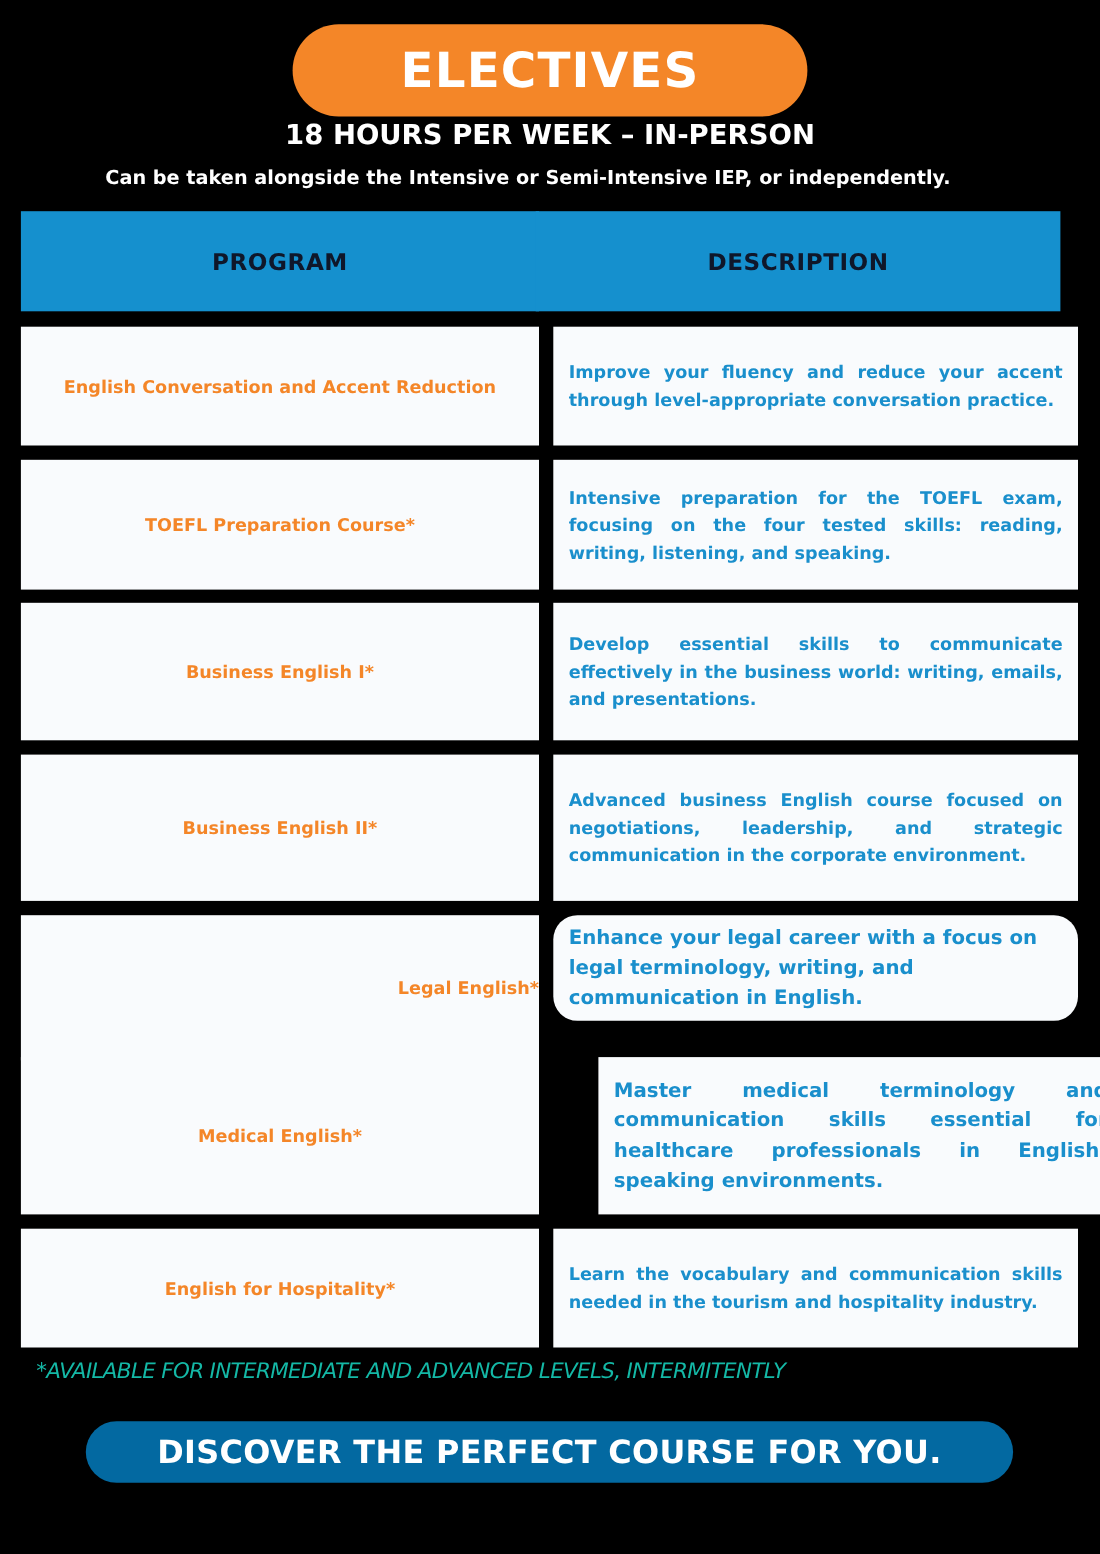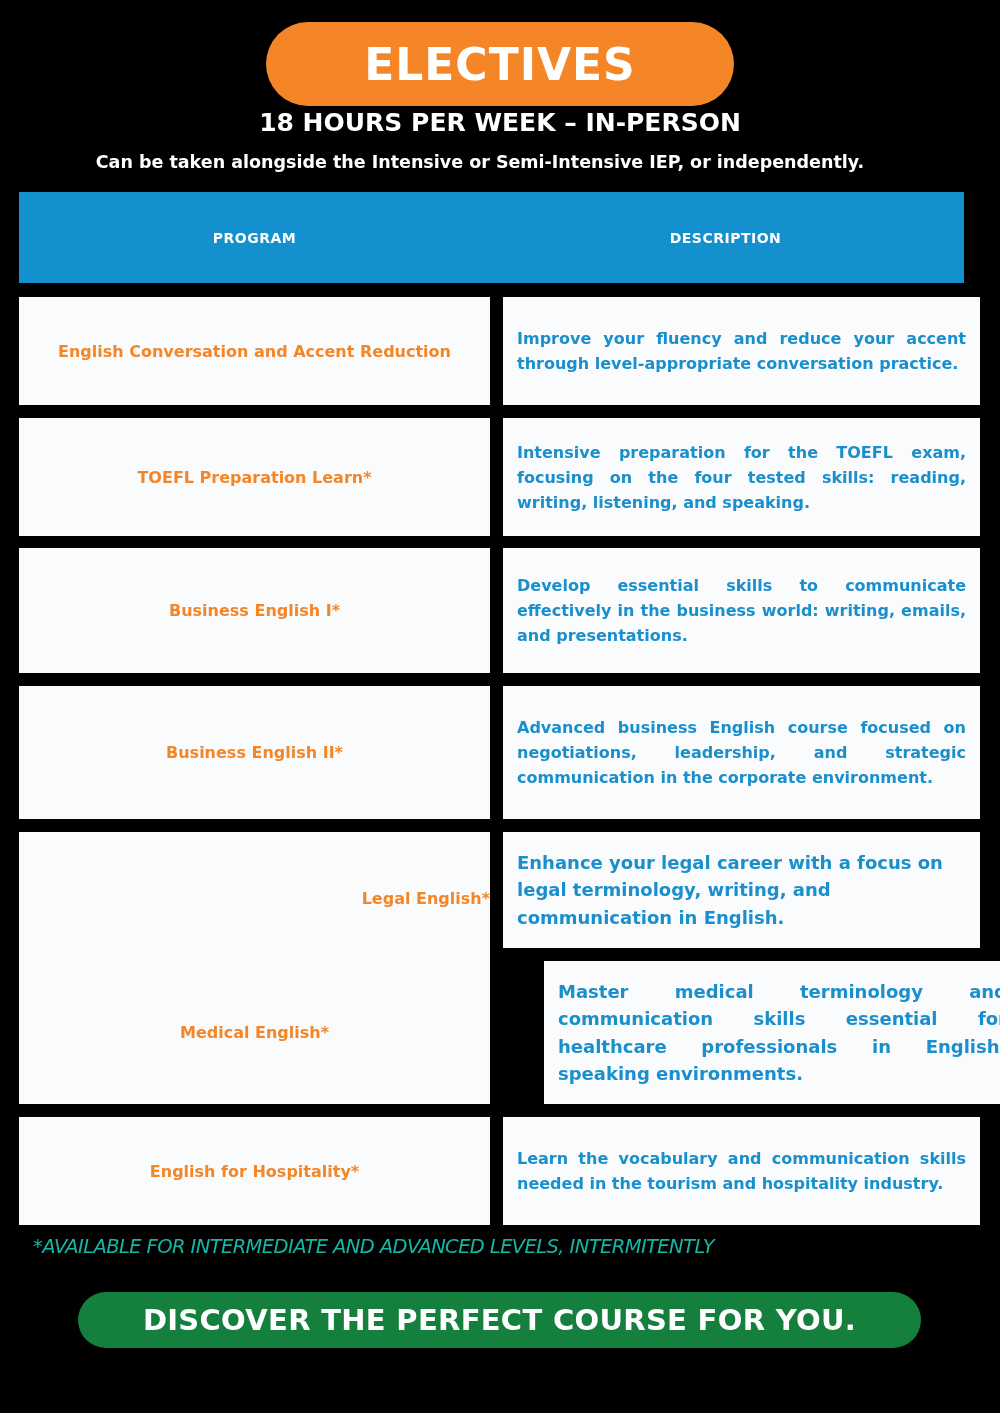--- a/index.html
+++ b/index.html
@@ -18,21 +18,21 @@
     position: absolute; left: 0; top: 108px; width: 1000px; text-align: center;
     color: #ffffff; font-weight: bold; font-size: 25px; letter-spacing: 0px;
   }
   .tagline {
     position: absolute; left: 0; top: 152px; width: 960px; text-align: center;
     color: #ffffff; font-weight: bold; font-size: 17.5px;
   }
   .hdr {
     position: absolute; top: 192px; height: 91px; background: #1590CE;
     display: flex; align-items: center; justify-content: center;
-    color: #ffffff; font-weight: bold; font-size: 14px; letter-spacing: 0.5px;
+    color: #0f172a; font-weight: bold; font-size: 21px; letter-spacing: 0.5px;
   }
   .hdr.left { left: 19px; width: 471px; }
   .hdr.right { left: 487px; width: 477px; }
   .cell {
     position: absolute; background: #F9FBFD; box-sizing: border-box;
     display: flex; align-items: center;
   }
   .cell.prog { left: 19px; width: 471px; justify-content: center; }
   .cell.desc { left: 503px; width: 477px; padding: 0 14px; }
   .prog-text {
@@ -43,21 +43,21 @@
     text-align: justify; text-align-last: left; width: 100%;
   }
   .desc-text.big { font-size: 18px; line-height: 27.5px; }
   .desc-text.left { text-align: left; }
   .footnote {
     position: absolute; left: 33px; top: 1235px;
     color: #14b8a6; font-style: italic; font-size: 19.5px; letter-spacing: -0.6px;
   }
   .cta-pill {
     position: absolute; left: 78px; top: 1292px; width: 843px; height: 56px;
-    background: #15803d; border-radius: 28px;
+    background: #0369a1; border-radius: 28px;
     display: flex; align-items: center; justify-content: center;
     color: #ffffff; font-weight: bold; font-size: 29px; letter-spacing: 0.3px;
   }
 </style>
 </head>
 <body>
 
 <div class="title-pill">
   <span>ELECTIVES</span>
 </div>
@@ -72,21 +72,21 @@
 </div>
 
 <div class="cell prog" style="top:297px;height:108px;">
   <span class="prog-text">English Conversation and Accent Reduction</span>
 </div>
 <div class="cell desc" style="top:297px;height:108px;">
   <div class="desc-text">Improve your fluency and reduce your accent through level-appropriate conversation practice.</div>
 </div>
 
 <div class="cell prog" style="top:418px;height:118px;">
-  <span class="prog-text">TOEFL Preparation Learn*</span>
+  <span class="prog-text">TOEFL Preparation Course*</span>
 </div>
 <div class="cell desc" style="top:418px;height:118px;">
   <div class="desc-text">Intensive preparation for the TOEFL exam, focusing on the four tested skills: reading, writing, listening, and speaking.</div>
 </div>
 
 <div class="cell prog" style="top:548px;height:125px;">
   <span class="prog-text">Business English I*</span>
 </div>
 <div class="cell desc" style="top:548px;height:125px;">
   <div class="desc-text">Develop essential skills to communicate effectively in the business world: writing, emails, and presentations.</div>
@@ -95,21 +95,21 @@
 <div class="cell prog" style="top:686px;height:133px;">
   <span class="prog-text">Business English II*</span>
 </div>
 <div class="cell desc" style="top:686px;height:133px;">
   <div class="desc-text">Advanced business English course focused on negotiations, leadership, and strategic communication in the corporate environment.</div>
 </div>
 
 <div class="cell prog" style="top:832px;height:132px;justify-content:flex-end;">
   <span class="prog-text">Legal English*</span>
 </div>
-<div class="cell desc" style="top:832px;height:116px;">
+<div class="cell desc" style="top:832px;height:96px;border-radius:22px;">
   <div class="desc-text big left">Enhance your legal career with a focus on legal terminology, writing, and communication in English.</div>
 </div>
 
 <div class="cell prog" style="top:961px;height:143px;">
   <span class="prog-text">Medical English*</span>
 </div>
 <div class="cell desc" style="top:961px;height:143px;margin-left:41px;">
   <div class="desc-text big">Master medical terminology and communication skills essential for healthcare professionals in English-speaking environments.</div>
 </div>
 

